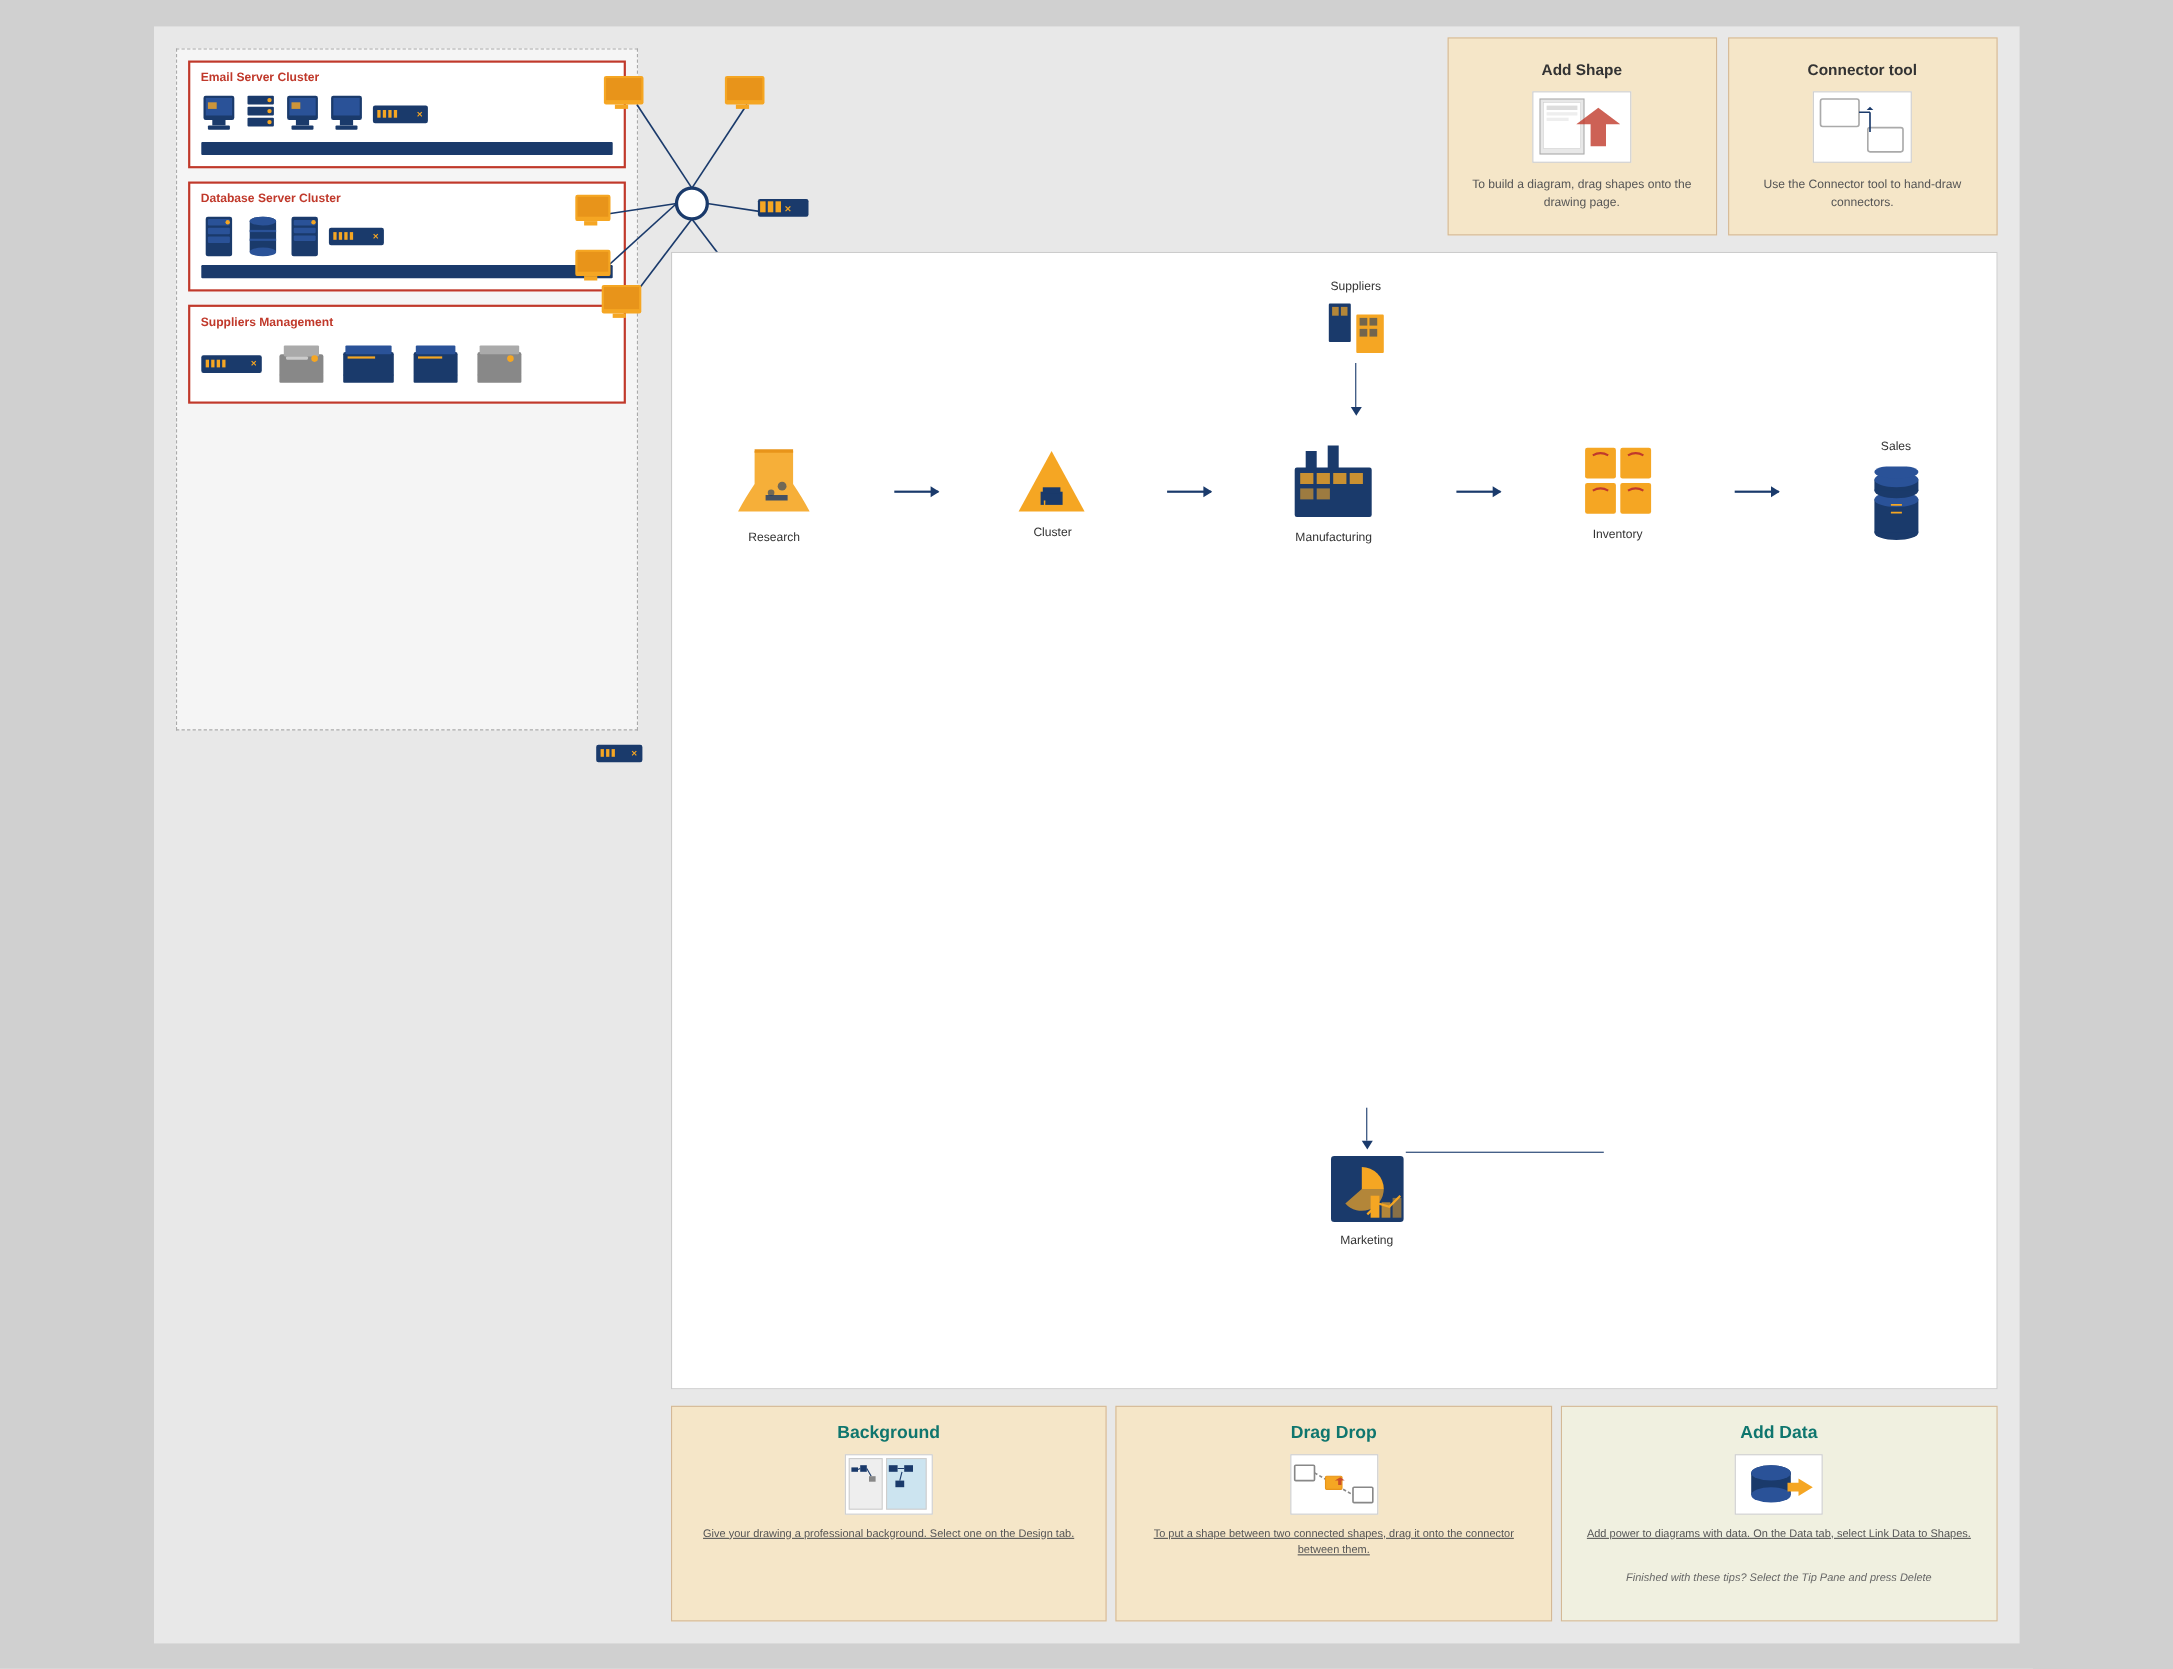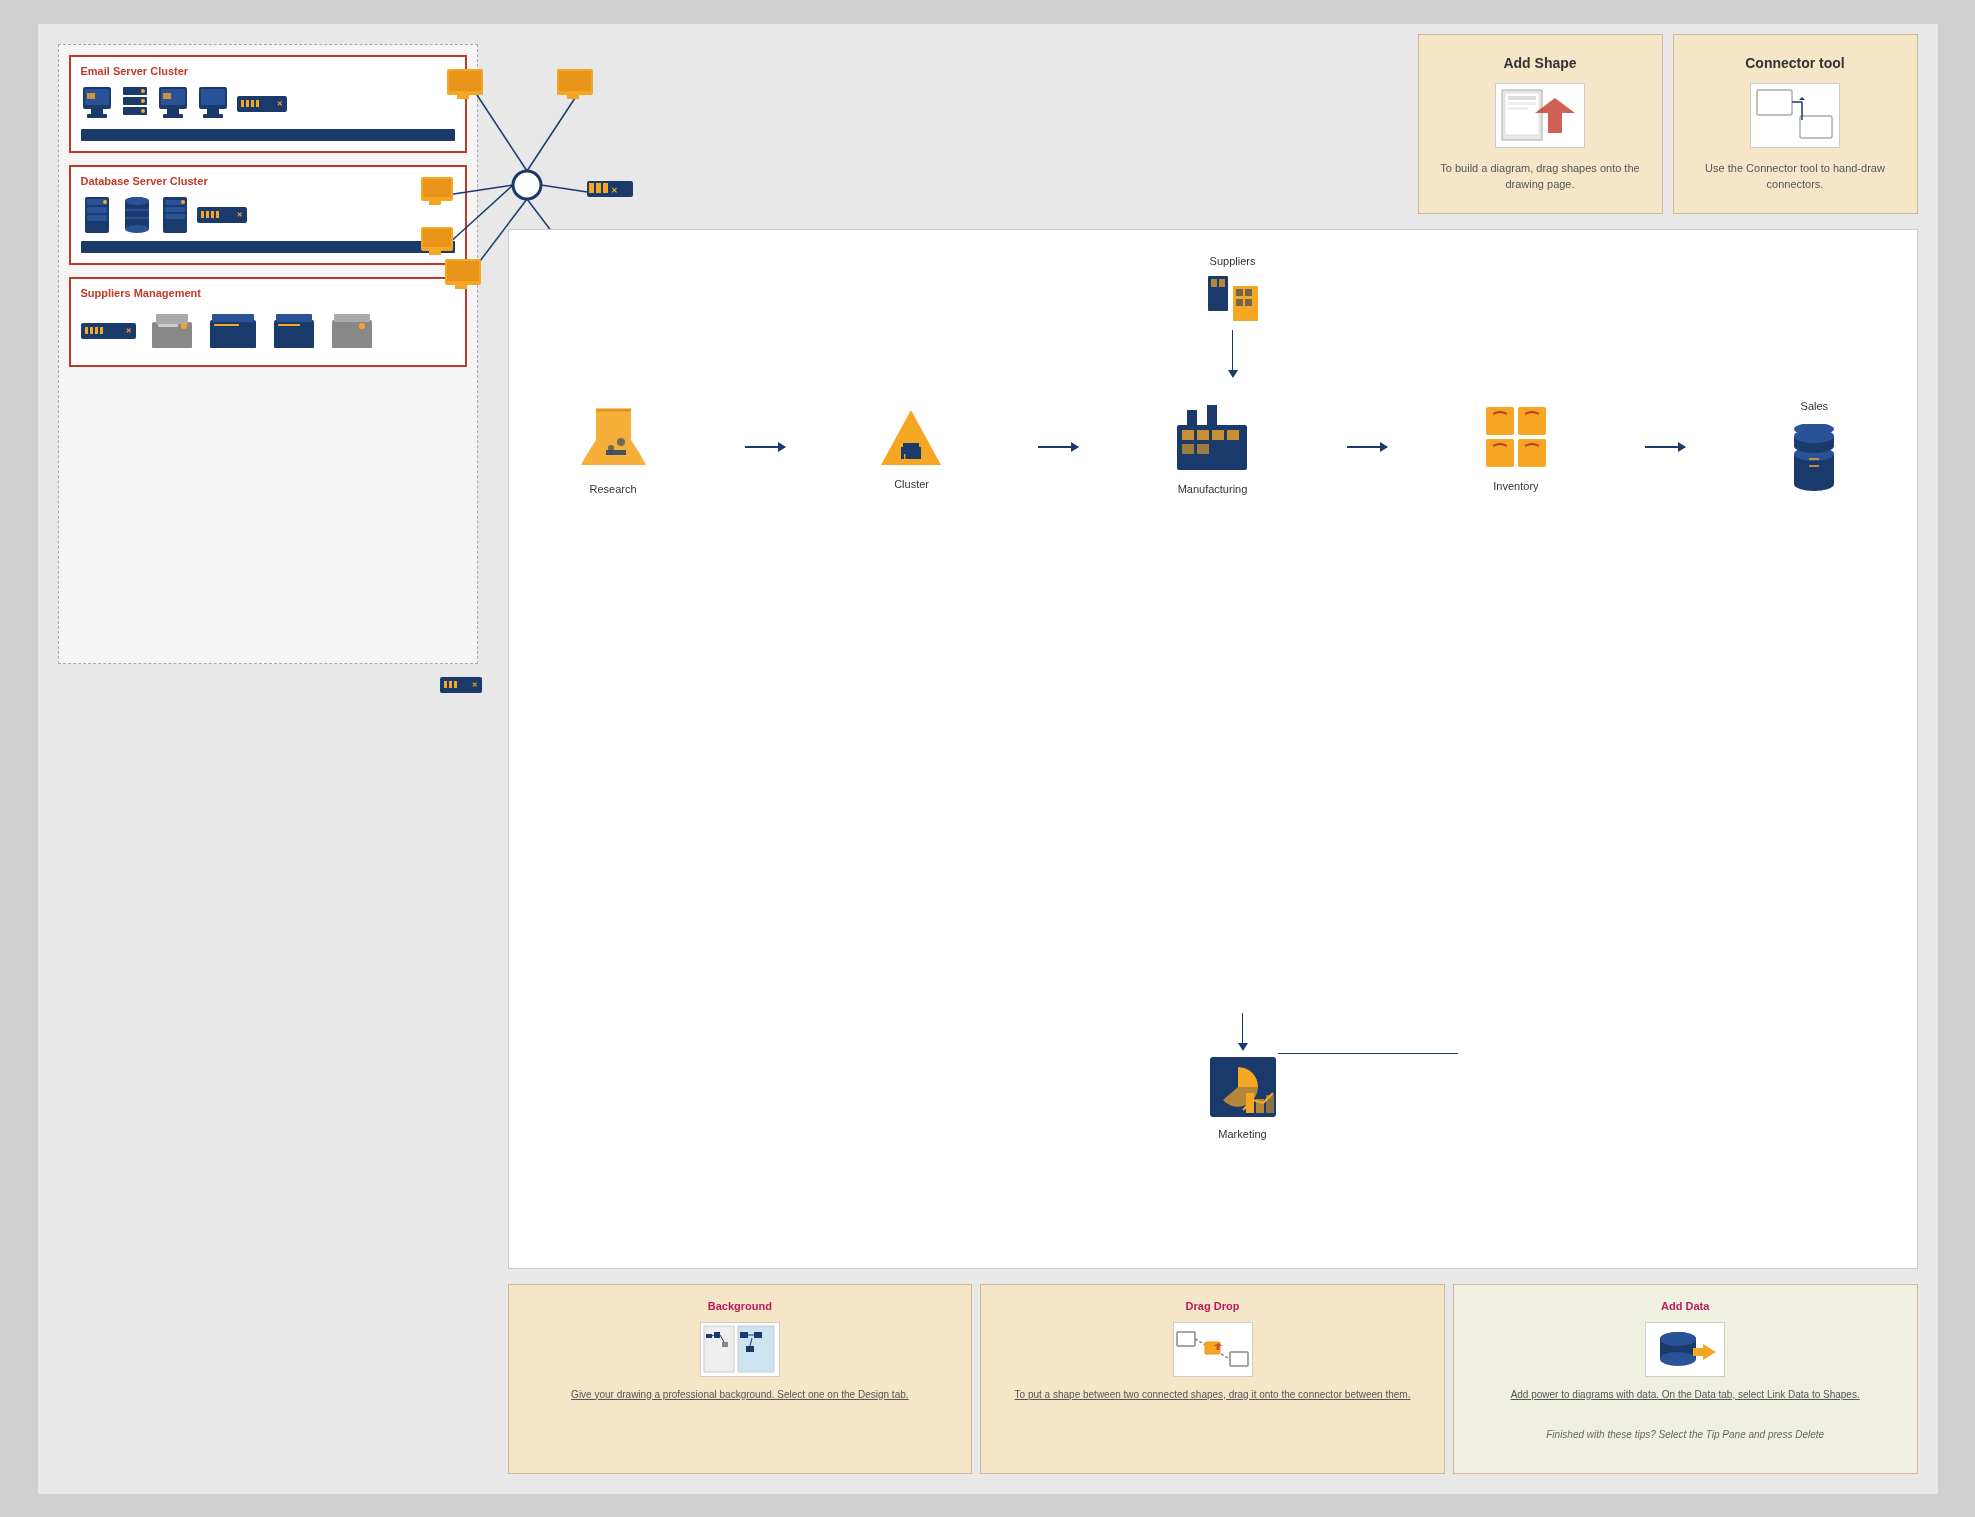--- a/index.html
+++ b/index.html
@@ -9,21 +9,21 @@
       font-size: 12px;
       width: 1975px;
       min-height: 1517px;
       display: flex;
       align-items: center;
       justify-content: center;
       padding: 20px;
     }
     .canvas {
       background: #e8e8e8;
-      width: 1900px;
+      width: 1696px;
       min-height: 1470px;
       position: relative;
       display: flex;
       gap: 20px;
       padding: 20px;
     }
 
     
     .left-panel {
       width: 430px;
@@ -188,23 +188,23 @@
       text-align: center;
       gap: 10px;
       min-height: 150px;
     }
 
     .bottom-tip-last {
       background: #f0f0e0;
     }
 
     .bottom-tip-title {
-      font-size: 11px;
+      font-size: 16px;
       font-weight: 600;
-      color: #be185d;
+      color: #0f766e;
     }
 
     .bottom-tip-text {
       font-size: 10px;
       color: #555;
       line-height: 1.5;
       text-decoration: underline;
     }
 
     .bottom-tip-icon {

